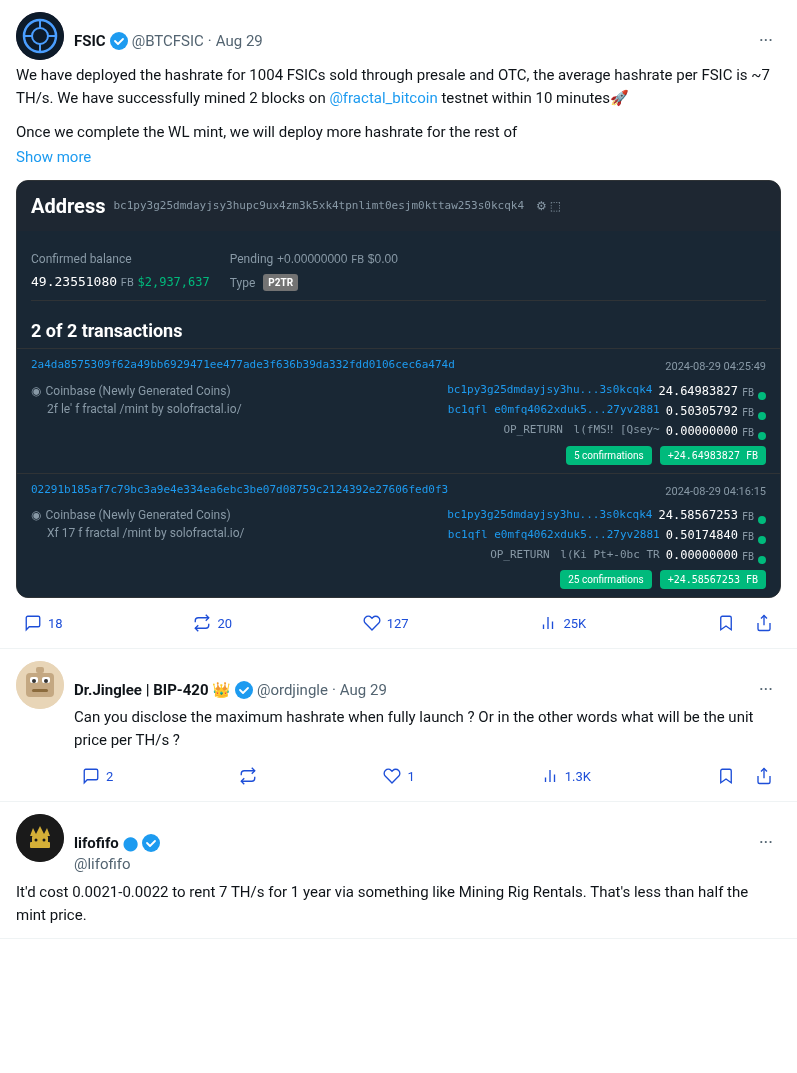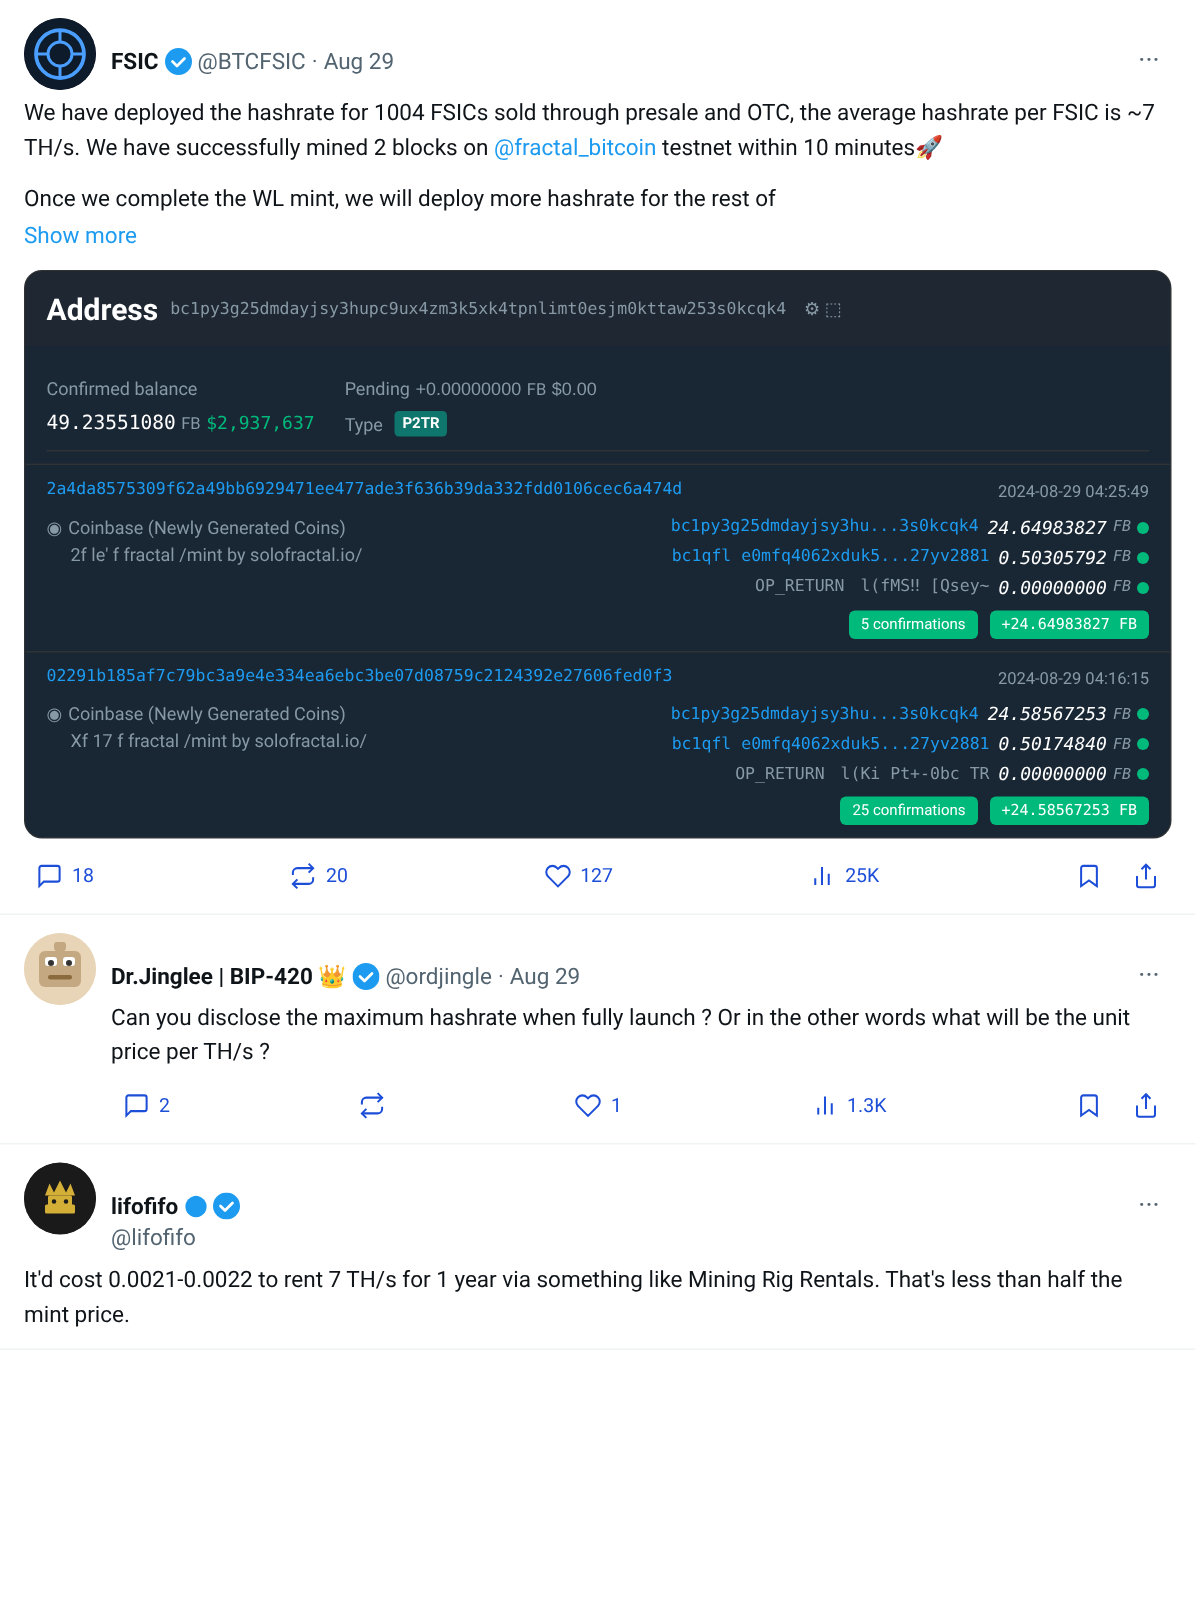--- a/index.html
+++ b/index.html
@@ -188,21 +188,21 @@
       font-family: monospace;
     }
 
     .bc-value-gray {
       color: #8899a6;
       font-size: 12px;
       font-family: Liberation Sans, sans-serif;
     }
 
     .bc-tag {
-      background: #0f766e;
+      background: #737373;
       color: #fff;
       font-size: 10px;
       padding: 1px 5px;
       border-radius: 3px;
       font-weight: 700;
     }
 
     .bc-transactions-header {
       padding: 8px 14px 4px;
       font-size: 18px;
@@ -252,23 +252,22 @@
       font-size: 11px;
       color: #1d9bf0;
       font-family: monospace;
     }
 
     .bc-tx-amount {
       font-size: 12px;
       color: #fff;
       font-family: monospace;
       display: flex;
-      align-items: center;
+      align-items: flex-end;
       gap: 4px;
-      font-style: italic;
     }
 
     .dot-green {
       width: 8px;
       height: 8px;
       border-radius: 50%;
       background: #00ba7c;
       display: inline-block;
     }
 
@@ -420,20 +419,21 @@
               <span class="bc-value-gray">$0.00</span>
             </div>
             <div class="bc-pending-type">
               <span class="bc-label">Type</span>
               <span class="bc-tag">P2TR</span>
             </div>
           </div>
         </div>
       </div>
 
+      <div class="bc-transactions-header">2 of 2 transactions</div>
 
       <div class="bc-tx">
         <div class="bc-tx-hash-row">
           <span class="bc-tx-hash">2a4da8575309f62a49bb6929471ee477ade3f636b39da332fdd0106cec6a474d</span>
           <span class="bc-tx-date">2024-08-29 04:25:49</span>
         </div>
         <div class="bc-tx-body">
           <div>
             <div style="display:flex;align-items:center;gap:4px;">
               <span style="color:#8899a6;font-size:12px;">◉</span>

